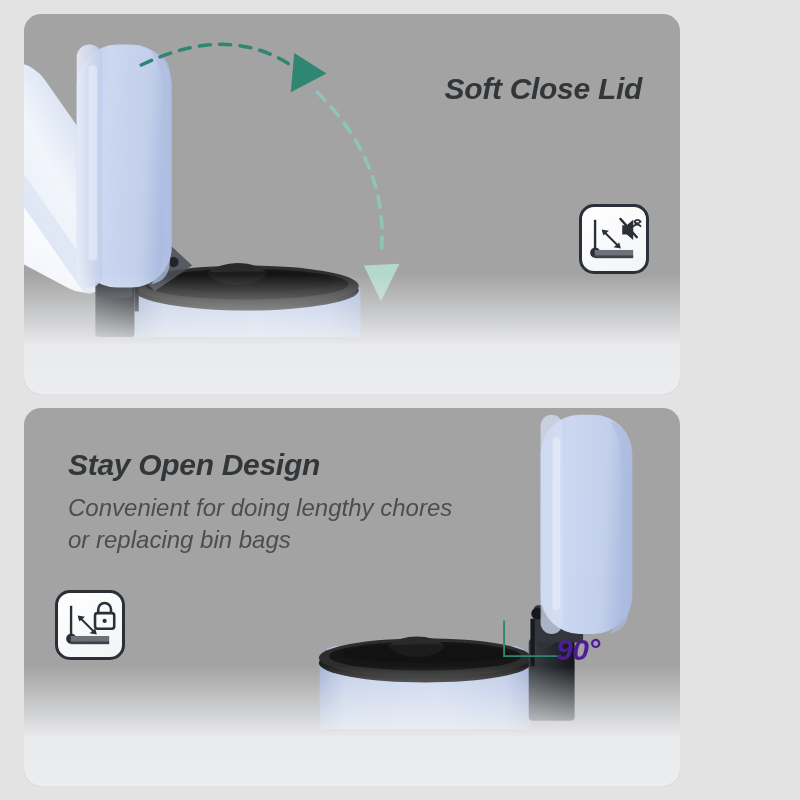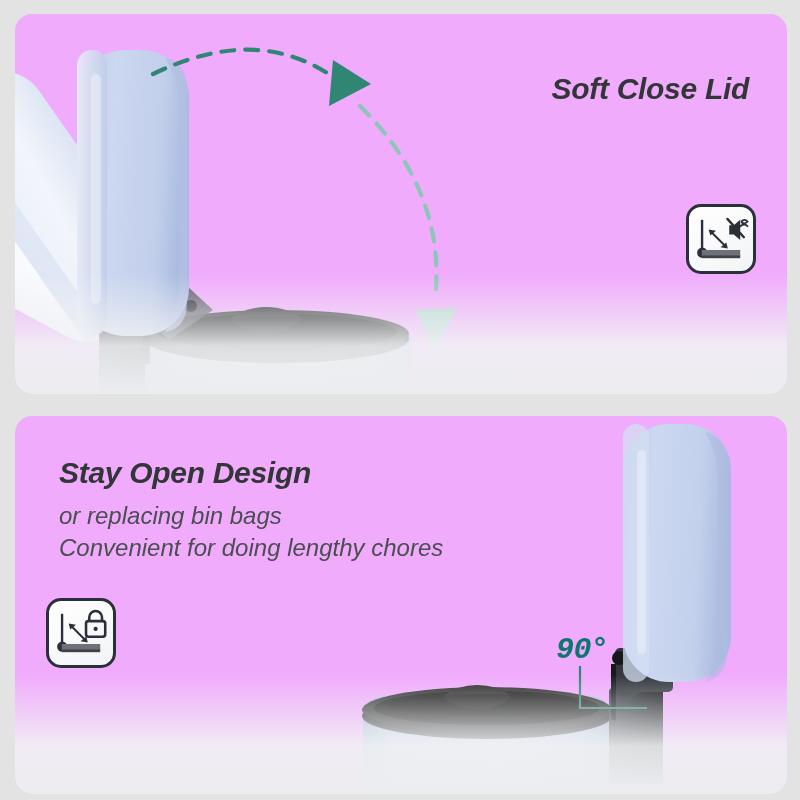--- a/index.html
+++ b/index.html
@@ -6,25 +6,25 @@
   body{
     width:800px;height:800px;overflow:hidden;
     background:#e3e3e3;
     font-family:"Liberation Sans",sans-serif;
     -webkit-font-smoothing:antialiased;
   }
   .stage{position:relative;width:800px;height:800px;}
 
   
   .card{
-    position:absolute;left:15px;width:772px;
-    background:#f0abfc;border-radius:17px;overflow:hidden;
+    position:absolute;left:24px;width:656px;
+    background:#a3a3a3;border-radius:17px;overflow:hidden;
   }
   #panel-soft-close{top:14px;height:380px;}
-  #panel-stay-open{top:408px;height:378px;margin-top:8px;}
+  #panel-stay-open{top:408px;height:378px;}
   .card-inner{position:absolute;inset:0;}
 
   
   .floor{
     position:absolute;left:0;right:0;bottom:0;height:120px;
     background:linear-gradient(180deg,rgba(255,255,255,0) 0%,rgba(241,242,244,.9) 60%,rgba(236,237,240,1) 100%);
   }
 
   
   .headline{
@@ -52,21 +52,21 @@
     box-sizing:border-box;
   }
   #badge-soft-close{right:31px;top:190px;}
   #badge-stay-open{left:31px;top:182px;}
   .badge svg{display:block;width:100%;height:100%;}
 
   
   #angle-label{
     position:absolute;left:556px;top:633px;
     font-size:30px;font-weight:700;font-style:italic;
-    color:#0f766e;letter-spacing:-.5px;font-family:Liberation Mono, monospace;
+    color:#4c1d95;letter-spacing:-.5px;
   }
 
   
   .overlay{position:absolute;inset:0;pointer-events:none;}
 </style>
 </head>
 <body>
 
 <div class="stage">
 
@@ -249,22 +249,22 @@
 
         <g fill="none" stroke="#2f8673" stroke-width="2.2">
           <path d="M565 250 L565 292 L632 292"></path>
         </g>
       </svg>
 
       <div class="floor"></div>
 
       <div class="headline" id="stay-open-headline">Stay Open Design</div>
       <div class="subline" id="stay-open-subline">
+        <div>Convenient for doing lengthy chores</div>
         <div>or replacing bin bags</div>
-        <div>Convenient for doing lengthy chores</div>
       </div>
 
       <div class="badge" id="badge-stay-open">
         <svg viewBox="0 0 70 70">
           <g>
             <rect x="13" y="14" width="2.6" height="35" fill="#2b2f38"></rect>
             <circle cx="14.5" cy="50" r="5.6" fill="#2b2f38"></circle>
             <rect x="14" y="47" width="42" height="7" fill="#6e7278"></rect>
             <rect x="14" y="53" width="42" height="3" fill="#3d4148"></rect>
             <path d="M23 26 L41 44" stroke="#2b2f38" stroke-width="2.1"></path>

